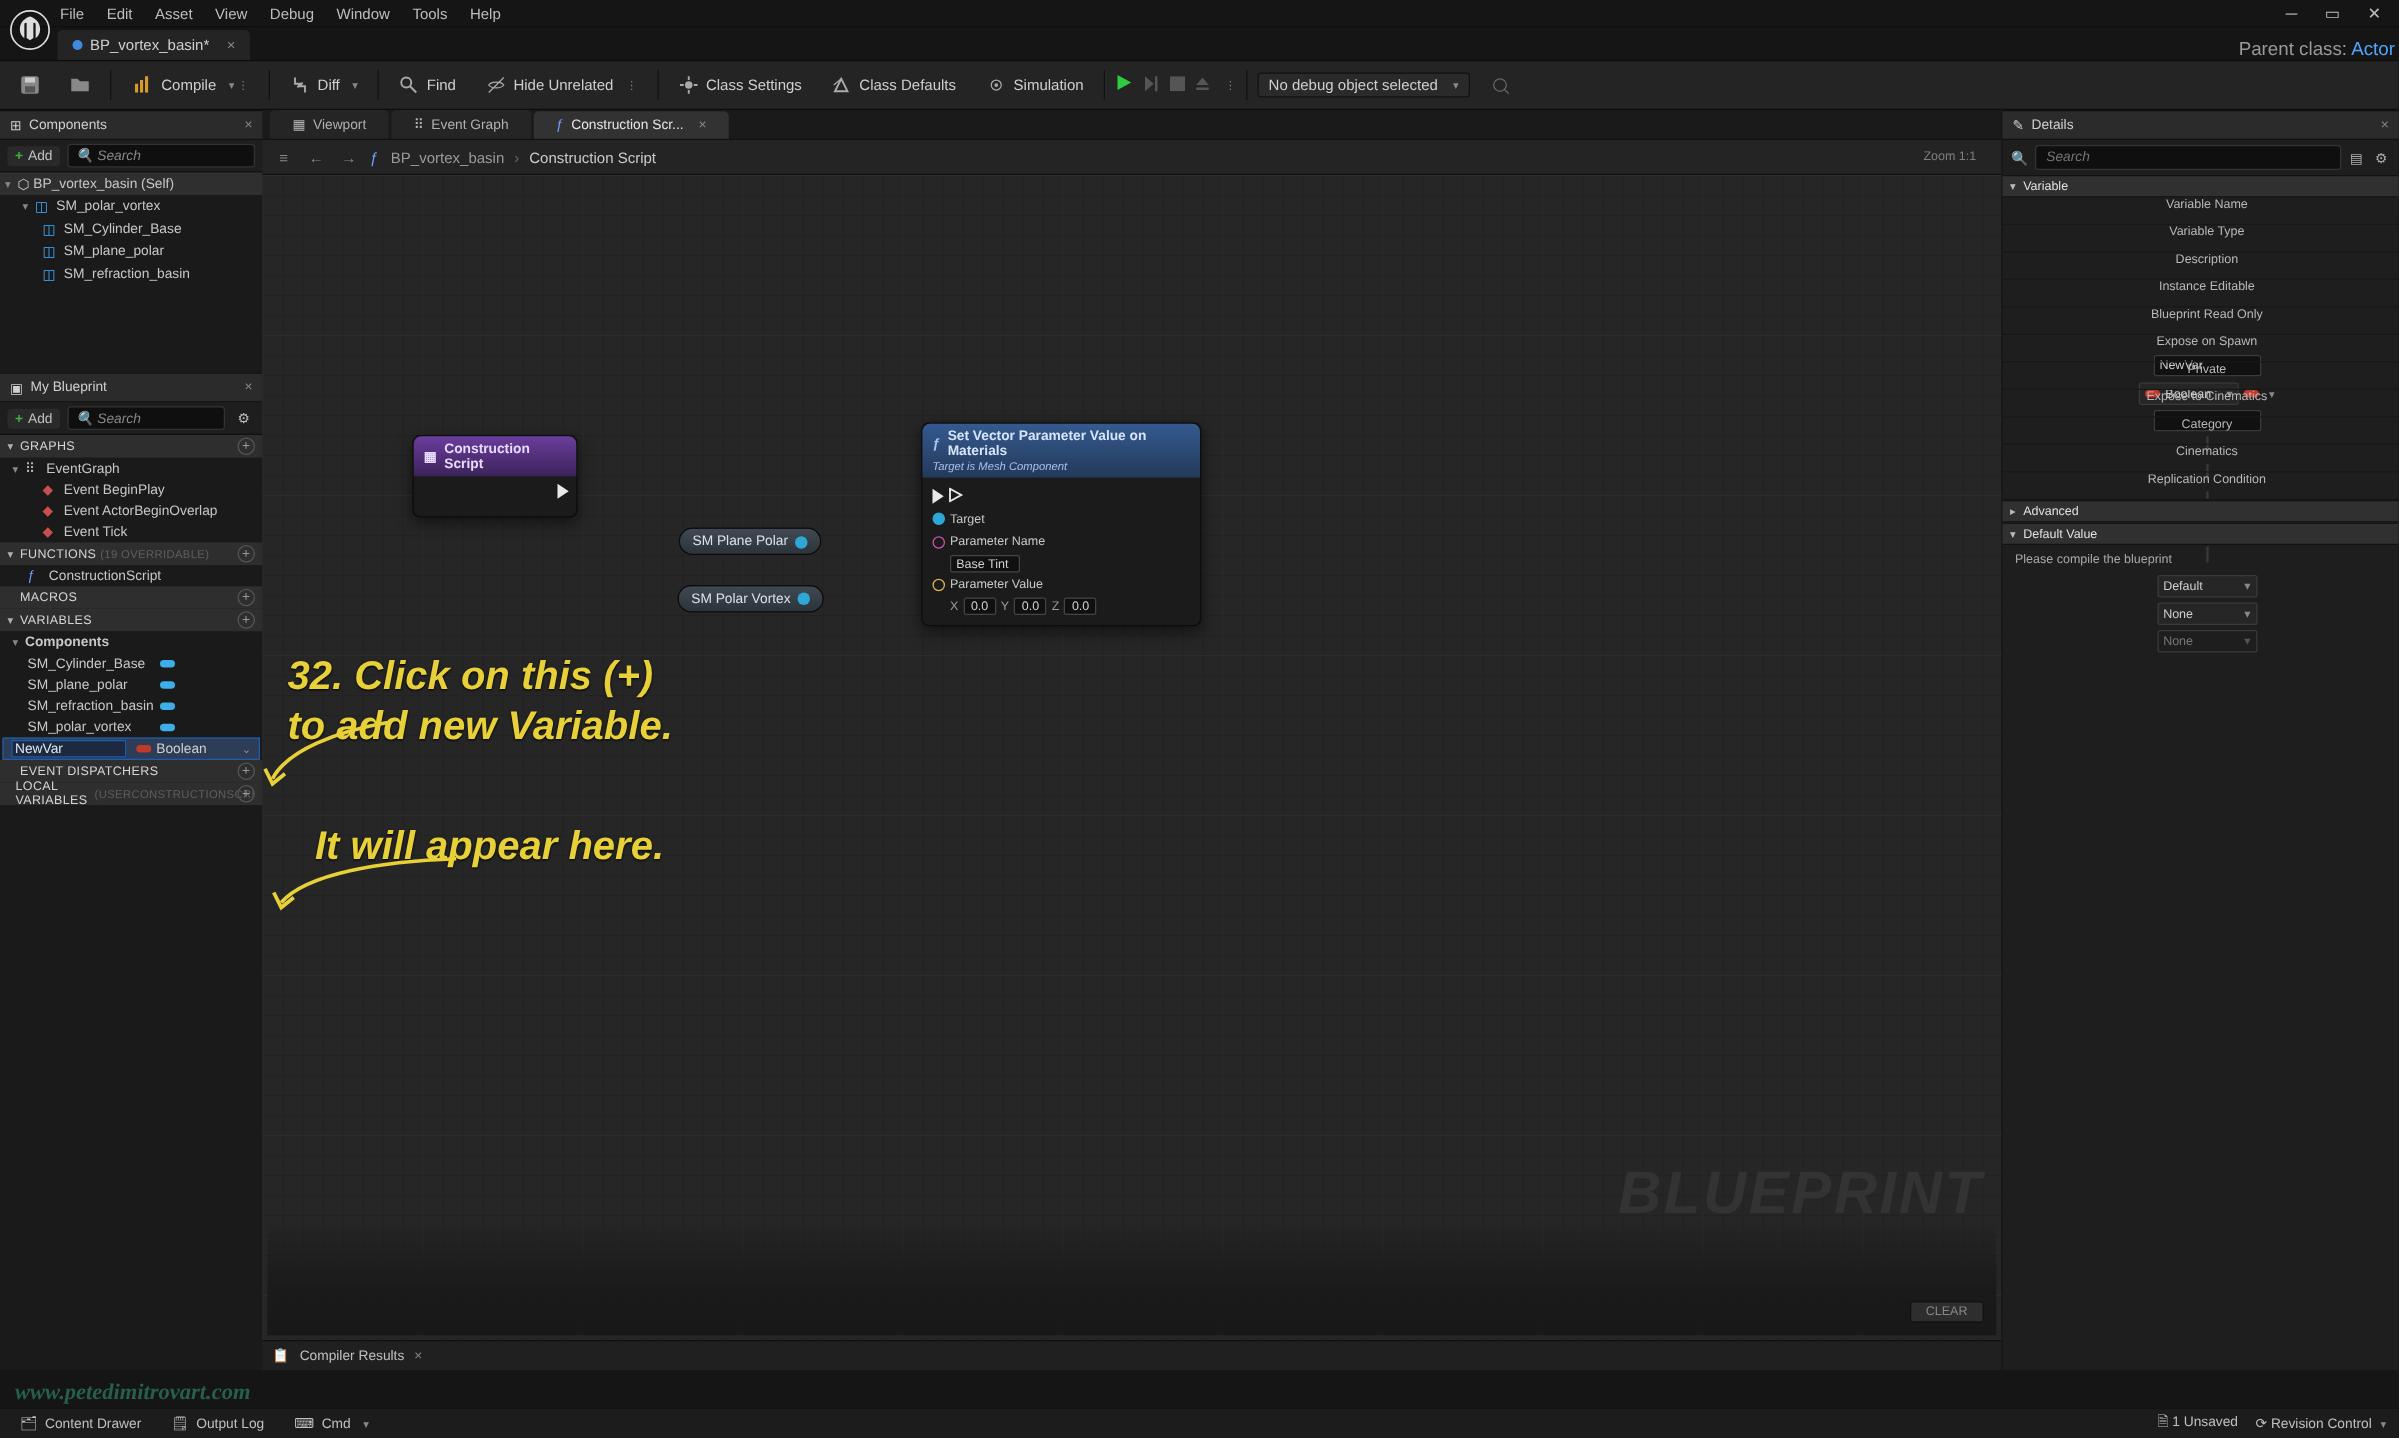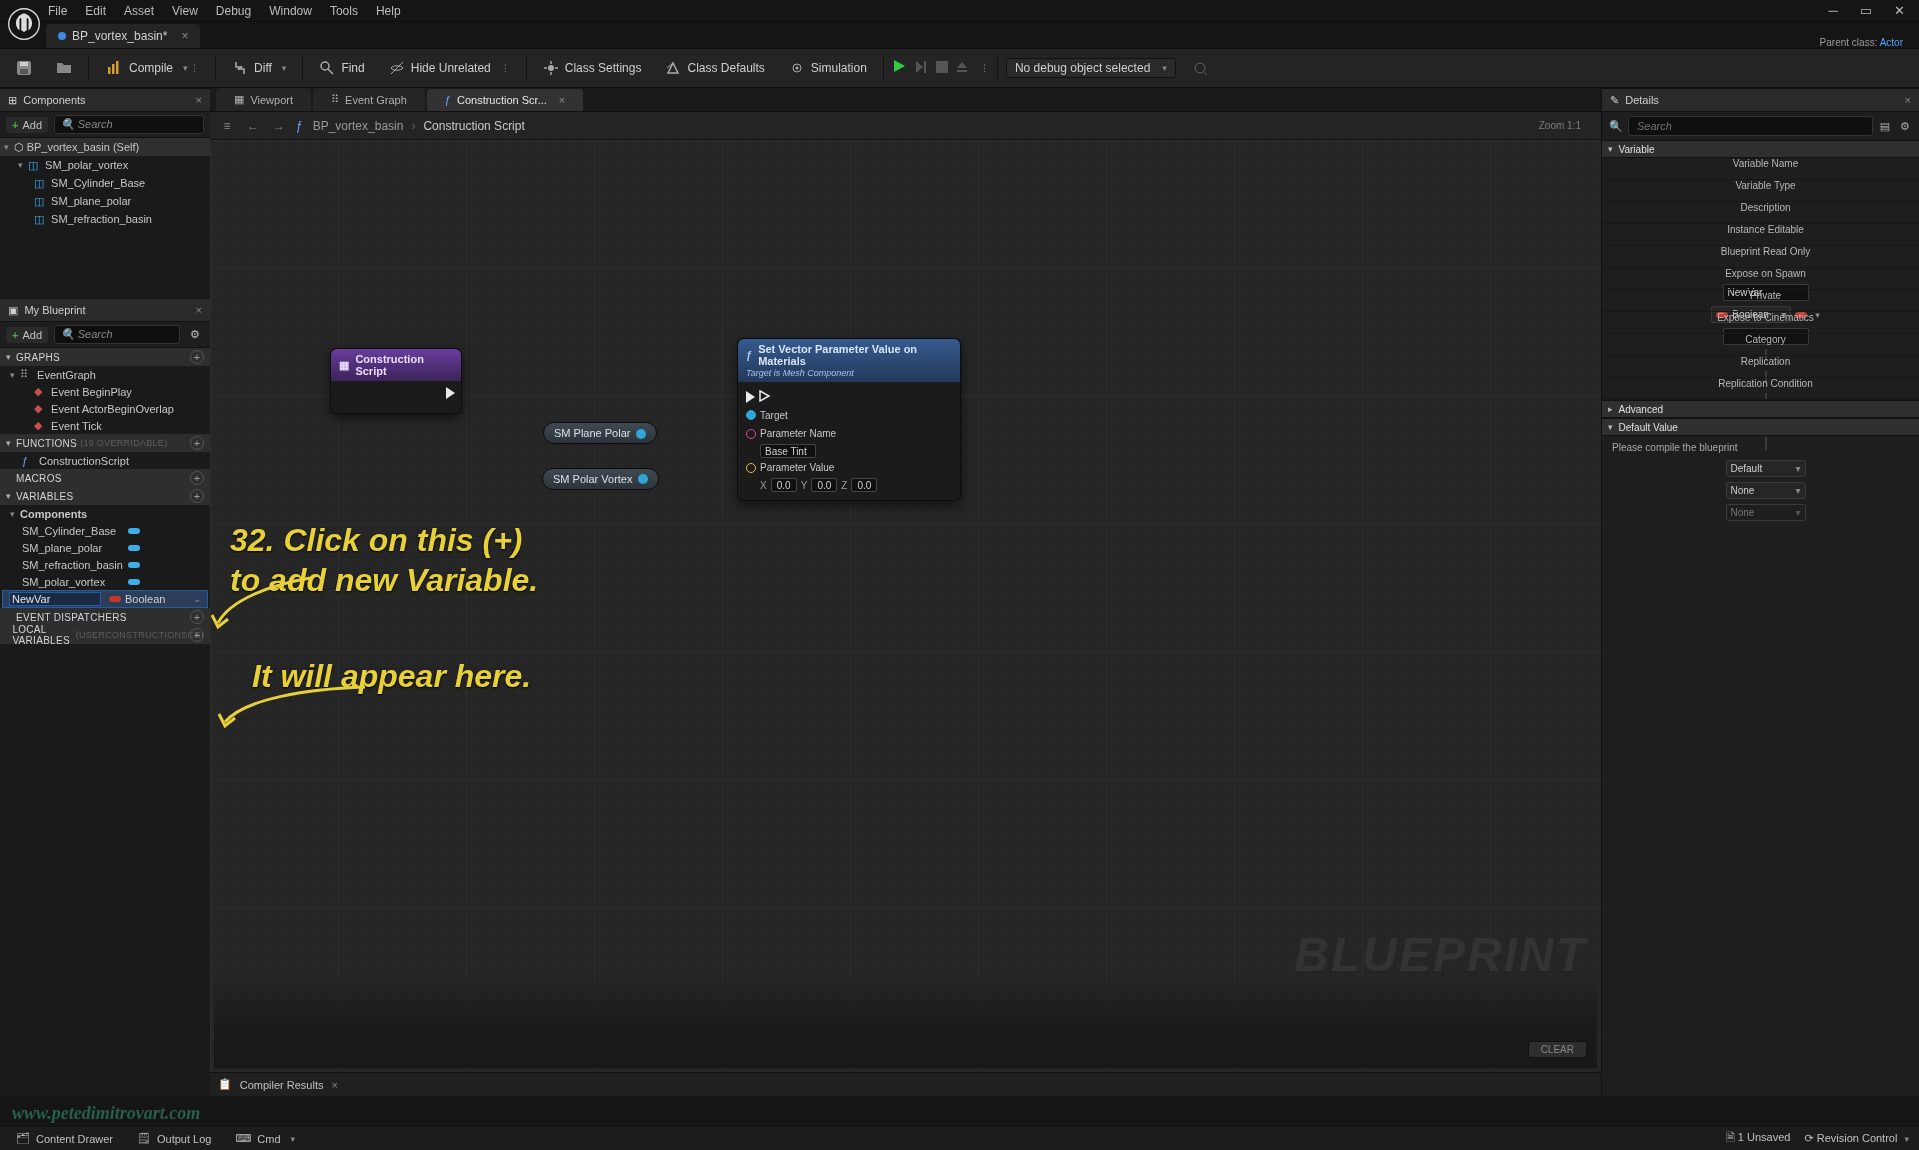--- a/index.html
+++ b/index.html
@@ -11,21 +11,21 @@
   .ue-logo svg { width: 100%; height: 100%; }
   .menu { display: flex; gap: 18px; margin-left: 48px; font-size: 12px; color: #bdbdbd; }
   .menu span { cursor: default; }
   .winctrls { margin-left: auto; display: flex; gap: 22px; padding-right: 14px; color: #bbb; font-size: 13px; }
 
   
   .tabrow { height: 26px; display: flex; align-items: flex-end; background: #151515; padding-left: 46px; }
   .filetab { display: flex; align-items: center; gap: 6px; background: #242424; padding: 5px 12px; border-radius: 4px 4px 0 0; color: #cfcfcf; font-size: 12px; }
   .filetab .dot { width: 8px; height: 8px; border-radius: 50%; background: #3f8ae0; }
   .filetab .close { color: #888; margin-left: 8px; }
-  .parentclass { margin-left: auto; padding-right: 16px; font-size: 10px; color: #9a9a9a; }
+  .parentclass { margin-left: auto; padding-right: 3px; font-size: 15px; color: #9a9a9a; }
   .parentclass .cls { color: #4fa7ff; }
 
   
   .toolbar { height: 40px; background: #242424; border-top: 1px solid #0d0d0d; border-bottom: 1px solid #0d0d0d; display: flex; align-items: center; gap: 8px; padding: 0 8px; color: #cfcfcf; font-size: 12px; }
   .tbtn { display: flex; align-items: center; gap: 6px; padding: 4px 8px; border-radius: 3px; }
   .tbico { width: 16px; height: 16px; display: inline-block; }
   .vline { width: 1px; height: 24px; background: #111; }
   .compile-ico { width: 18px; height: 18px; }
   .play { color: #2ecc40; font-size: 16px; }
   .stop { color: #4a4a4a; font-size: 14px; }
@@ -601,21 +601,21 @@
     <div class="detail-row">
         <span class="lab">Category</span>
       <span class="val">
           <span class="dselect">
             <span>Default</span>
             <span style="color:#888">▾</span>
           </span>
         </span>
       </div>
     <div class="detail-row">
-        <span class="lab">Replication</span>
+        <span class="lab">Cinematics</span>
       <span class="val">
           <span class="dselect">
             <span>None</span>
             <span style="color:#888">▾</span>
           </span>
         </span>
       </div>
     <div class="detail-row">
         <span class="lab">Replication Condition</span>
       <span class="val">

